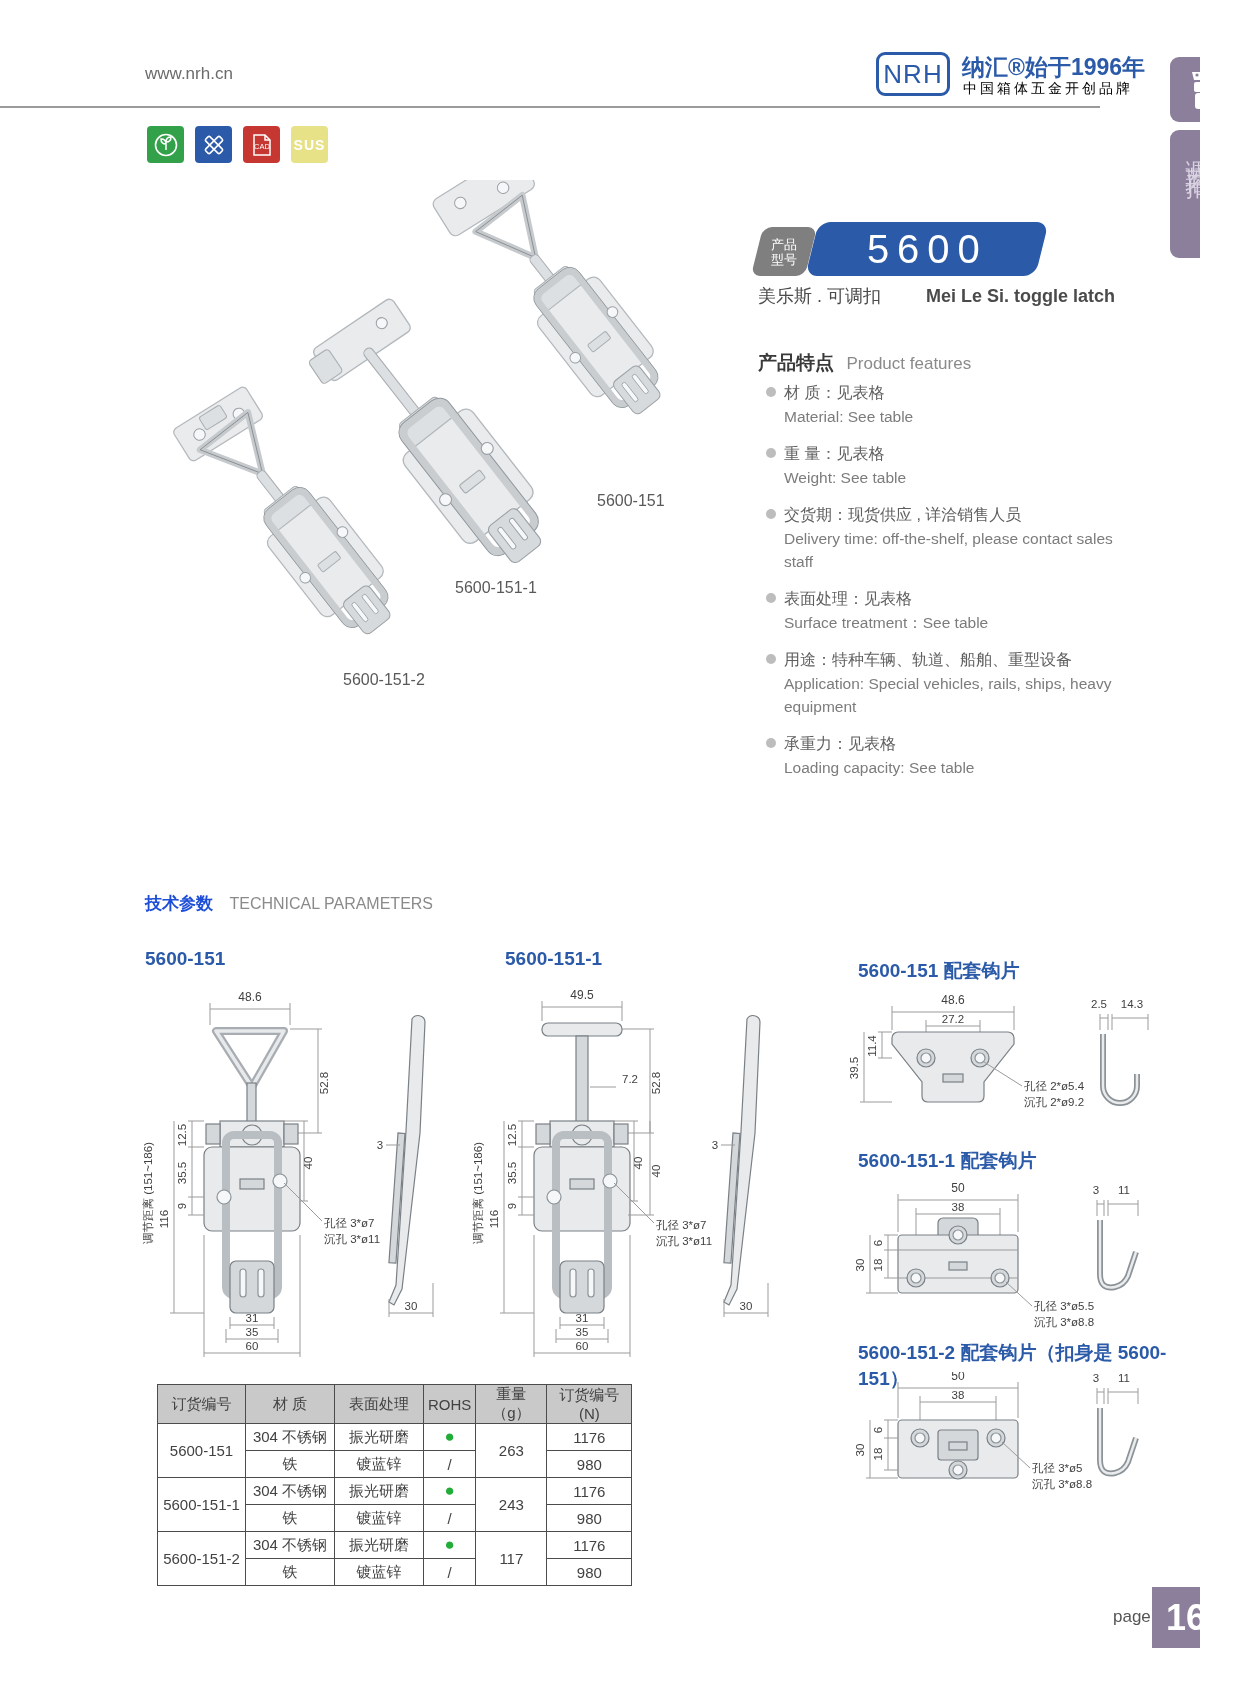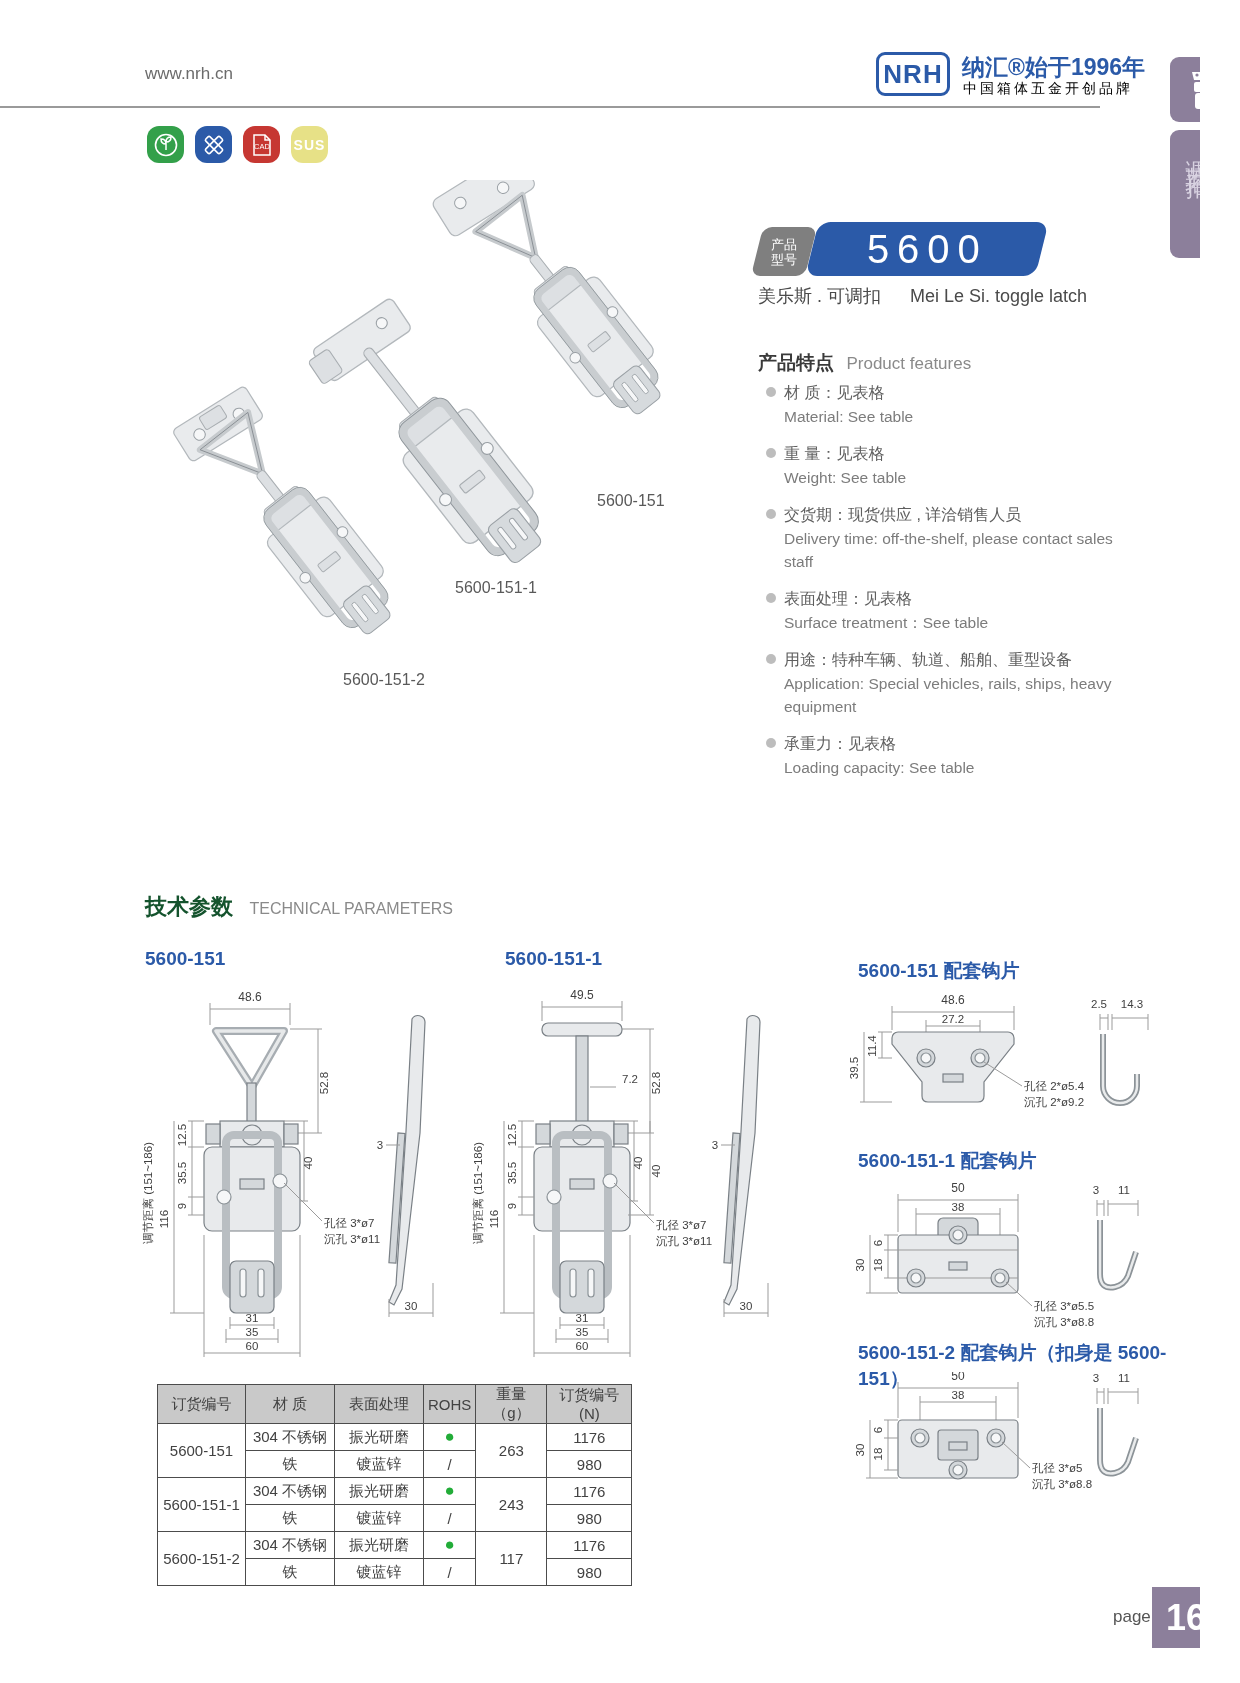--- a/index.html
+++ b/index.html
@@ -6,26 +6,26 @@
   *{box-sizing:border-box;}
   .page{position:relative;width:1200px;height:1683px;background:#fff;overflow:hidden;
         font-family:"Liberation Sans","DejaVu Sans",sans-serif;color:#3f3f3f;}
   .abs{position:absolute;}
 
   
   .url{left:145px;top:64px;font-size:17px;color:#6b6b6b;}
   .hr{left:0;top:106px;width:1100px;height:2px;background:#9a9a9a;}
   .logo-box{left:876px;top:52px;width:74px;height:44px;border:3px solid #2b5aa8;border-radius:9px;
             display:flex;align-items:center;justify-content:center;}
-  .logo-box span{color:#2b5aa8;font-weight:bold;font-size:26px;letter-spacing:1px;}
+  .logo-box span{color:#2b5aa8;font-weight:normal;font-size:26px;letter-spacing:1px;}
   .brand1{left:962px;top:52px;font-size:23px;font-weight:bold;color:#2b5aa8;}
   .brand2{left:963px;top:80px;font-size:14px;color:#000000;letter-spacing:3px;}
 
   
-  .cicon{top:126px;width:37px;height:37px;border-radius:12px;display:flex;align-items:center;justify-content:center;text-align:center;}
+  .cicon{top:126px;width:37px;height:37px;border-radius:4px;display:flex;align-items:center;justify-content:center;text-align:center;}
   .cicon svg{display:block;}
   .ic-green{left:147px;background:#33a04a;}
   .ic-blue{left:195px;background:#2b5aa8;}
   .ic-red{left:243px;background:#c63732;}
   .ic-yellow{left:291px;background:#e7e187;}
   .sus-txt{color:#fff;font-weight:bold;font-size:14px;letter-spacing:1px;}
 
   
   .tab{left:1170px;width:62px;background:#8c7f9b;border-radius:9px;}
   .tab1{top:57px;height:65px;display:flex;align-items:center;justify-content:center;}
@@ -35,39 +35,39 @@
   .tab2 .en{position:absolute;left:38px;top:12px;writing-mode:vertical-rl;font-size:10px;color:#d9d3e2;}
 
   
   .badge-gray{left:757px;top:227px;width:54px;height:49px;background:#7f7f7f;border-radius:9px;
               transform:skewX(-14deg);display:flex;align-items:center;justify-content:center;}
   .badge-gray div{transform:skewX(14deg);color:#fff;font-size:13px;line-height:15px;text-align:center;}
   .badge-blue{left:812px;top:222px;width:230px;height:54px;background:#2b5aa8;border-radius:12px;
               transform:skewX(-14deg);display:flex;align-items:center;justify-content:center;}
   .badge-blue div{transform:skewX(14deg);color:#fff;font-size:40px;letter-spacing:8px;}
   .pname{left:758px;top:284px;font-size:18px;color:#4a4a4a;}
-  .pname .en{margin-left:24px;}
+  .pname .en{margin-left:40px;font-weight:bold;}
 
   
   .f-title{left:758px;top:350px;}
   .f-title .zh{font-size:19px;font-weight:bold;color:#3a3a3a;}
   .f-title .en{font-size:17px;color:#8a8a8a;margin-left:8px;}
   .features{left:758px;top:380px;width:372px;}
   .features ul{list-style:none;margin:0;padding:0;}
   .features li{margin-bottom:13px;position:relative;padding-left:26px;}
   .features .dot{position:absolute;left:8px;top:7px;width:10px;height:10px;border-radius:50%;background:#bdbdbd;}
   .features .zh{font-size:16px;color:#5f5f5f;line-height:25px;display:block;}
   .features .en{font-size:15.5px;color:#7c7c7c;line-height:23px;display:block;}
 
   
   .photo-label{font-size:16px;color:#595959;}
 
   
   .t-title{left:145px;top:892px;}
-  .t-title .zh{font-size:22px;font-weight:bold;color:#14532d;font-family:Liberation Mono, monospace;}
+  .t-title .zh{font-size:17px;font-weight:bold;color:#1d4ed8;font-family:Liberation Mono, monospace;}
   .t-title .en{font-size:16px;color:#8a8a8a;margin-left:12px;text-align:right;}
   .d-title{font-size:19px;font-weight:bold;color:#2b5aa8;}
 
   
   svg text{font-family:"Liberation Sans","DejaVu Sans",sans-serif;}
   .dl{stroke:#9b9b9b;stroke-width:1;fill:none;}
   .ol{stroke:#7a8086;stroke-width:1.2;fill:#e8eaec;}
   .ol2{stroke:#7a8086;stroke-width:1.2;fill:#d4d8db;}
   .wire{stroke:#a7adb2;stroke-width:8;fill:none;stroke-linejoin:round;stroke-linecap:round;}
   .wire2{stroke:#e7e9ea;stroke-width:3.5;fill:none;stroke-linejoin:round;stroke-linecap:round;}

